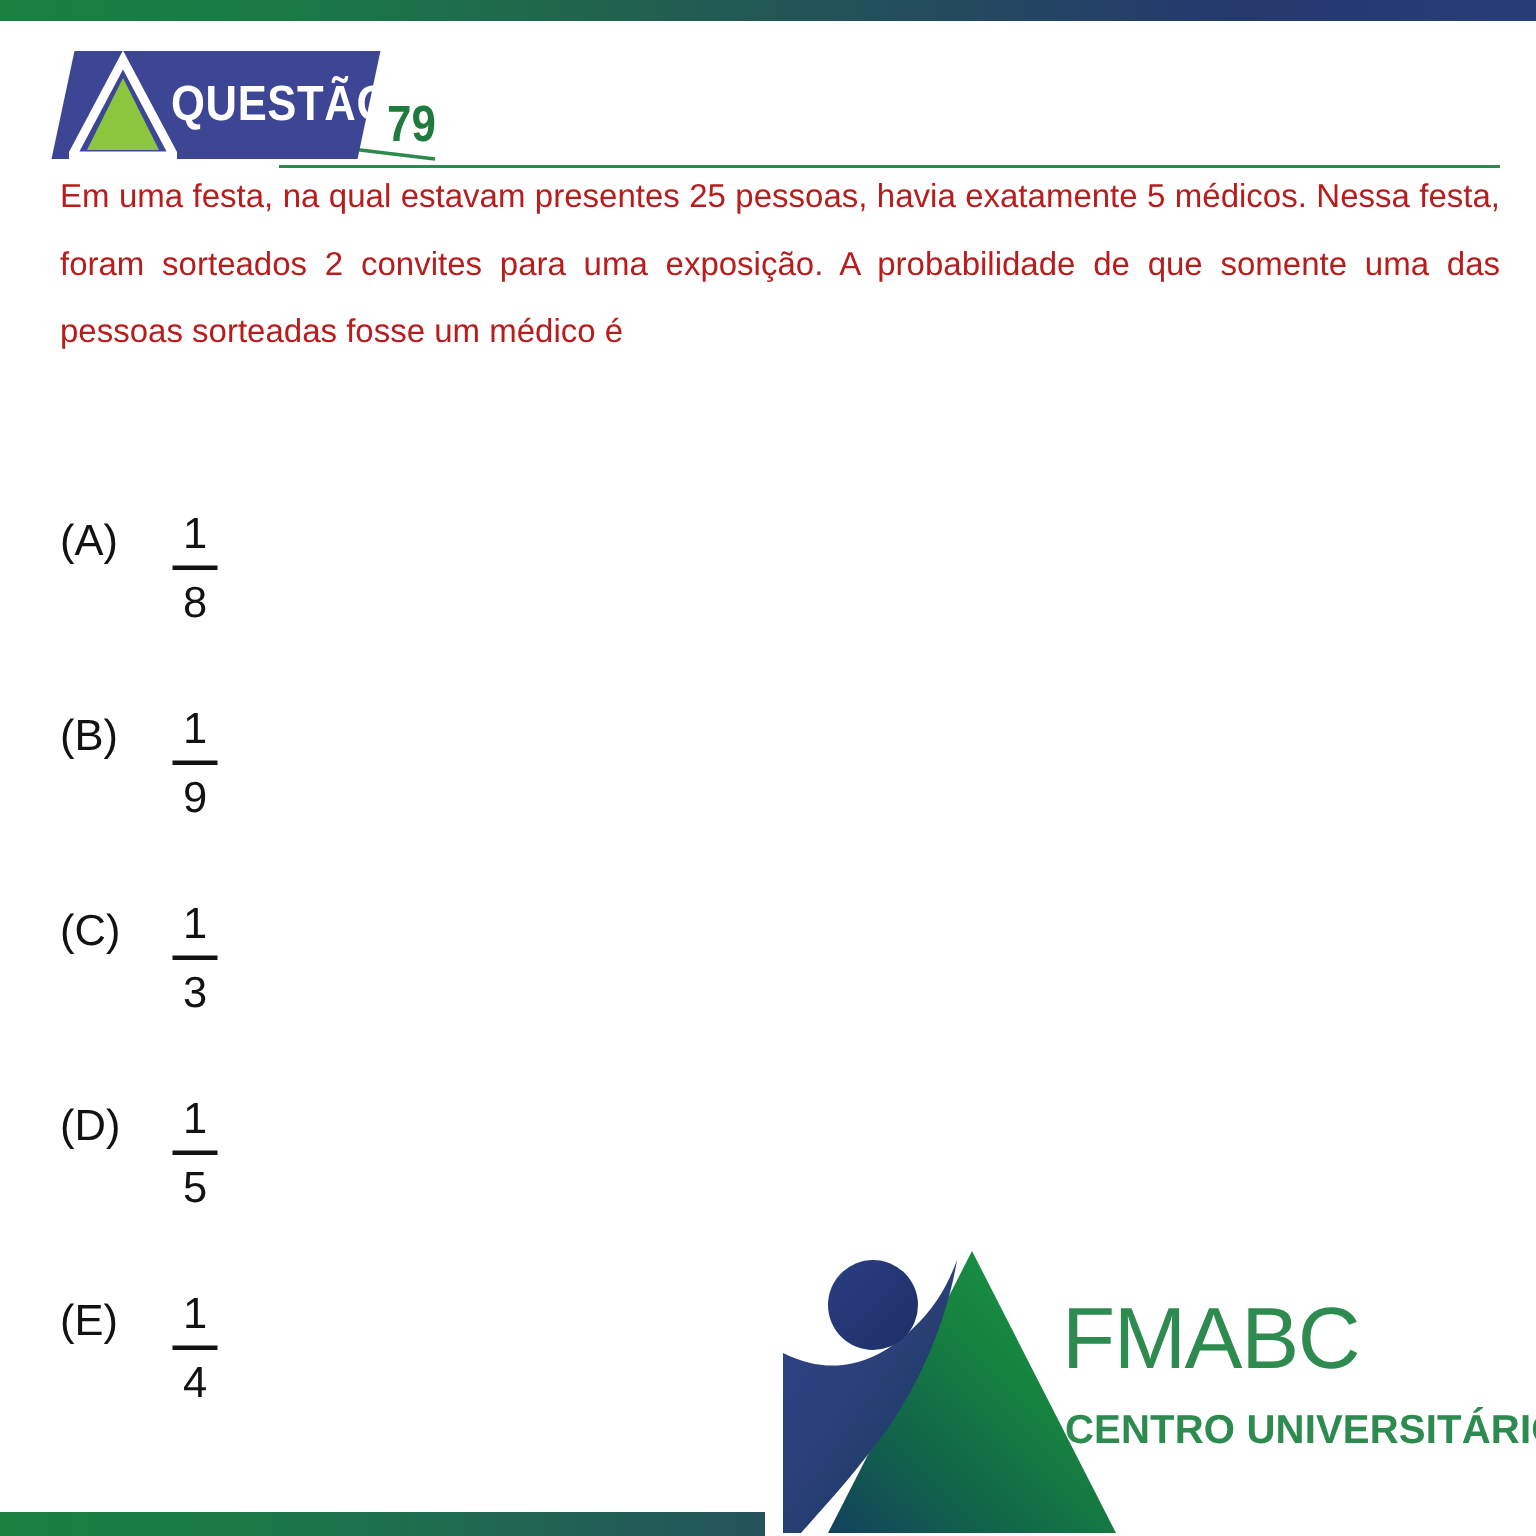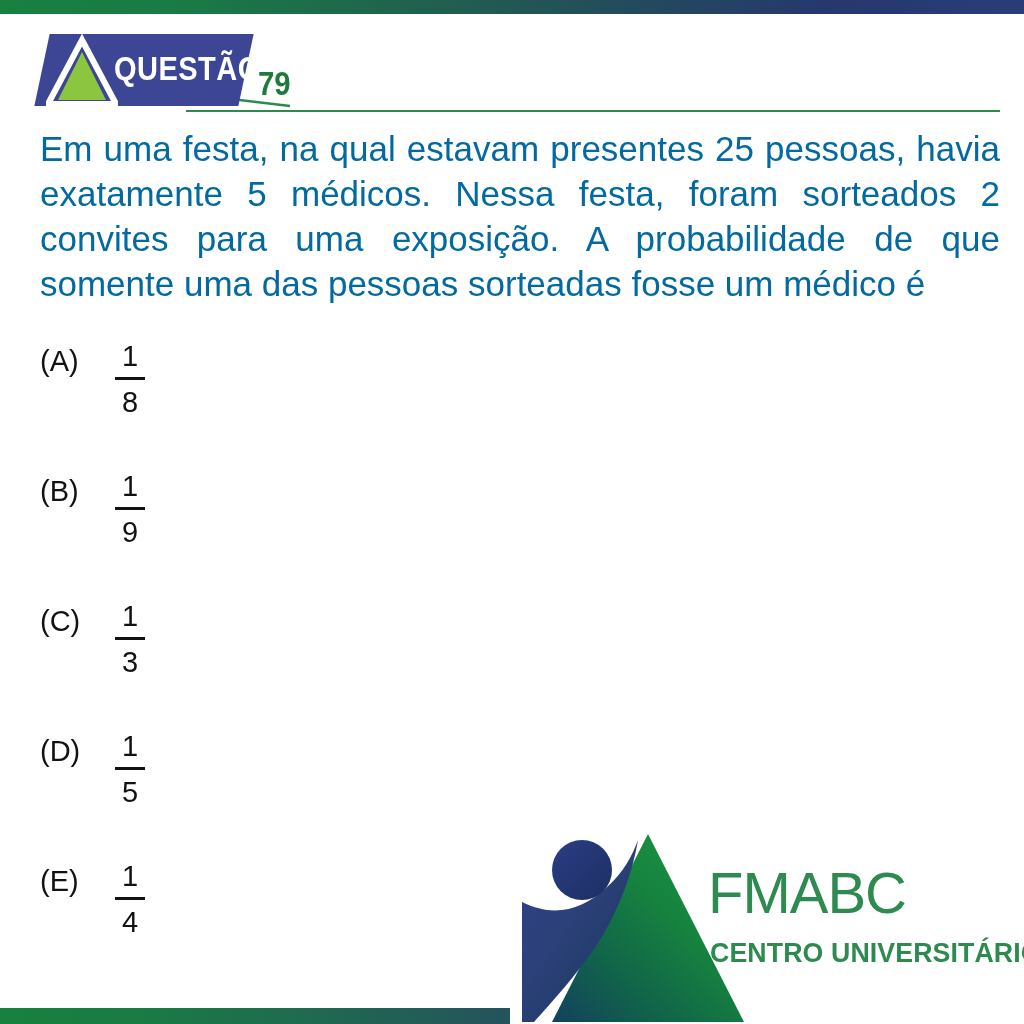--- a/index.html
+++ b/index.html
@@ -102,26 +102,26 @@
     top: 90px;
     width: 814px;
     height: 2px;
     background: #2d8a4e;
   }
 
   
   .statement {
     position: absolute;
     left: 40px;
-    top: 126px;
+    top: 108px;
     width: 960px;
-    font-size: 35px;
+    font-size: 22px;
     line-height: 45px;
     text-align: justify;
-    color: #0369a1;
+    color: #b91c1c;
   }
   .statement p { margin: 0; }
 
   
   .alternatives {
     position: absolute;
     left: 40px;
     top: 340px;
     width: 440px;
   }

